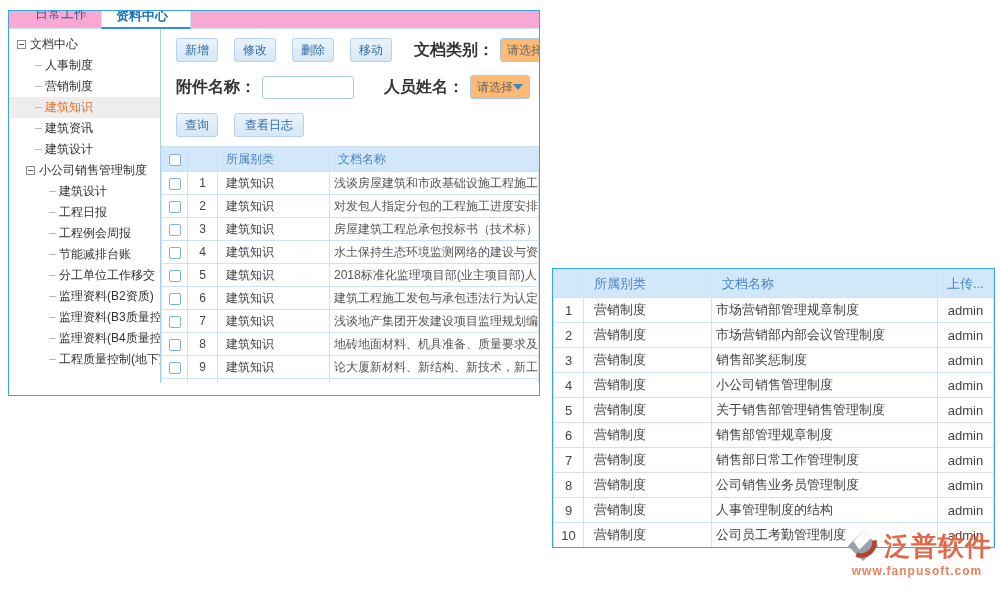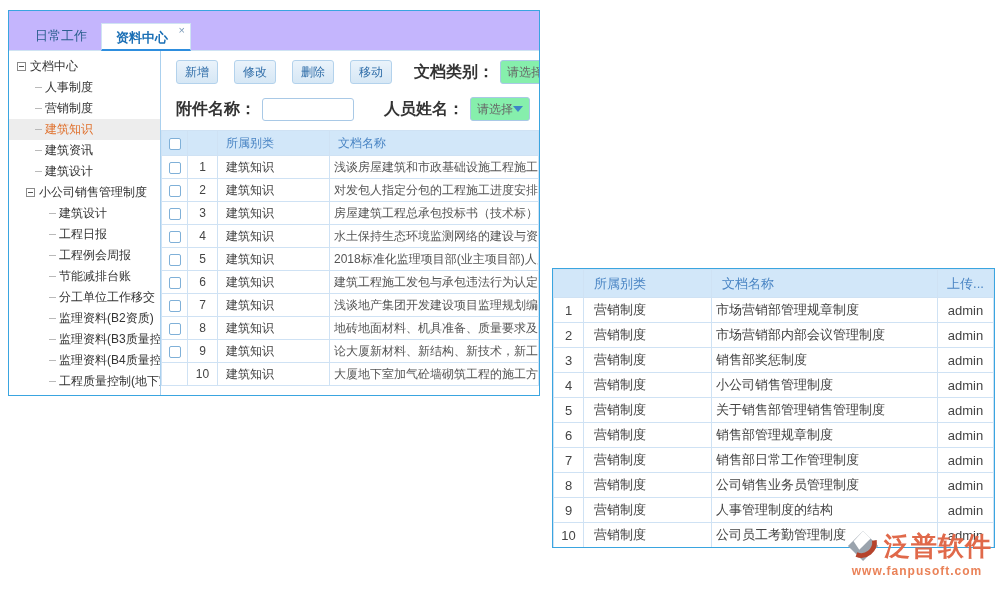--- a/index.html
+++ b/index.html
@@ -3,21 +3,21 @@
 <meta charset="utf-8">
 <style>
   * { margin:0; padding:0; box-sizing:border-box; }
   html,body { width:1000px; height:600px; background:#ffffff;
     font-family:"Liberation Sans","DejaVu Sans",sans-serif; overflow:hidden; }
   body { position:relative; }
 
   
   .w1 { position:absolute; left:8px; top:10px; width:532px; height:386px;
         border:1px solid #3aa5e0; background:#fff; overflow:hidden; }
-  .tabbar { height:40px; background:#c4b5fd; display:flex; align-items:flex-end;
+  .tabbar { height:18px; background:#f9a8d4; display:flex; align-items:flex-end;
             padding-left:12px; border-bottom:1px solid #cfe3f3; }
   .tab { height:28px; line-height:28px; padding:0 14px; font-size:13px;
          color:#2c5f8f; cursor:default; position:relative; }
   .tab.active { background:#ffffff; color:#1a6fb5; font-weight:bold;
          border:1px solid #cfe3f3; border-bottom:2px solid #2e8ede;
          margin-bottom:-1px; padding-right:22px; }
   .tab .closex { position:absolute; top:1px; right:5px; font-size:11px;
          font-weight:normal; color:#7a9ab8; line-height:11px; }
   .w1body { display:flex; height:354px; }
 
@@ -42,21 +42,21 @@
   .frow { display:flex; align-items:center; white-space:nowrap; }
   .row1 { margin:9px 0 0 15px; }
   .row2 { margin:13px 0 0 15px; }
   .row3 { margin:14px 0 0 15px; }
   .btn { background:linear-gradient(#eaf3fb,#d6e7f5); border:1px solid #b3d2ec;
          border-radius:3px; color:#2f6da8; font-size:12px; padding:4px 8px;
          margin-right:16px; cursor:pointer; line-height:14px; }
   .btn.wide { padding:4px 10px; }
   .flabel { font-size:16px; color:#333; font-weight:bold; margin-right:6px; }
   .sel-box { width:72px; height:24px; border:1px solid #a9c9e6; border-radius:3px;
-         background:#86efac; display:flex; align-items:center; font-size:12px;
+         background:#fdba74; display:flex; align-items:center; font-size:12px;
          color:#666; padding:0 6px; justify-content:space-between; cursor:pointer; }
   .caret { width:0; height:0; border-left:5px solid transparent;
          border-right:5px solid transparent; border-top:6px solid #3e86c6; }
   .tinput { width:92px; height:23px; border:1px solid #a9c9e6; border-radius:3px;
          background:#fff; font-size:12px; padding:0 4px; }
 
   
   table { border-collapse:collapse; table-layout:fixed; }
   .t1 { width:100%; margin-top:9px; font-size:12px; }
   .t1 th, .t1 td { border:1px solid #cfe2f4; overflow:hidden;
@@ -190,20 +190,24 @@
         <span class="flabel">附件名称：</span>
         <input class="tinput" type="text" style="">
         <span class="flabel" style="margin-left:30px">人员姓名：</span>
         <div class="sel-box" style="width:66px">
           <span>请选择</span>
           <span class="caret"></span>
         </div>
         <span class="flabel" style="margin-left:22px">上传日期</span>
       </div>
 
+      <div class="frow row3">
+        <button class="btn">查询</button>
+        <button class="btn wide">查看日志</button>
+      </div>
 
       <table class="t1">
         <tbody>
             <tr>
           <th class="c-cb"><span class="cb"></span></th>
           <th class="c-num"></th>
           <th class="c-cat">所属别类</th>
           <th>文档名称</th>
         </tr>
         <tr>

